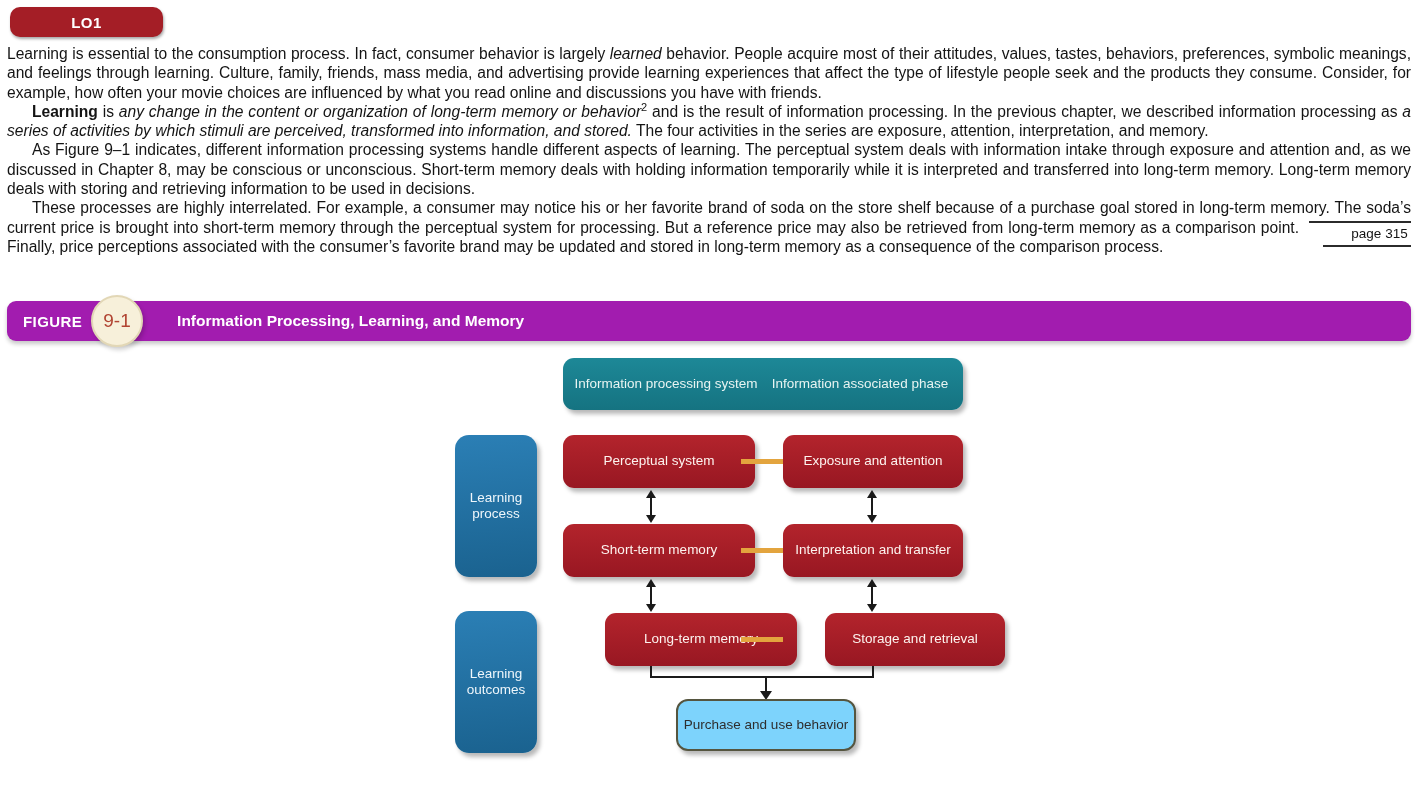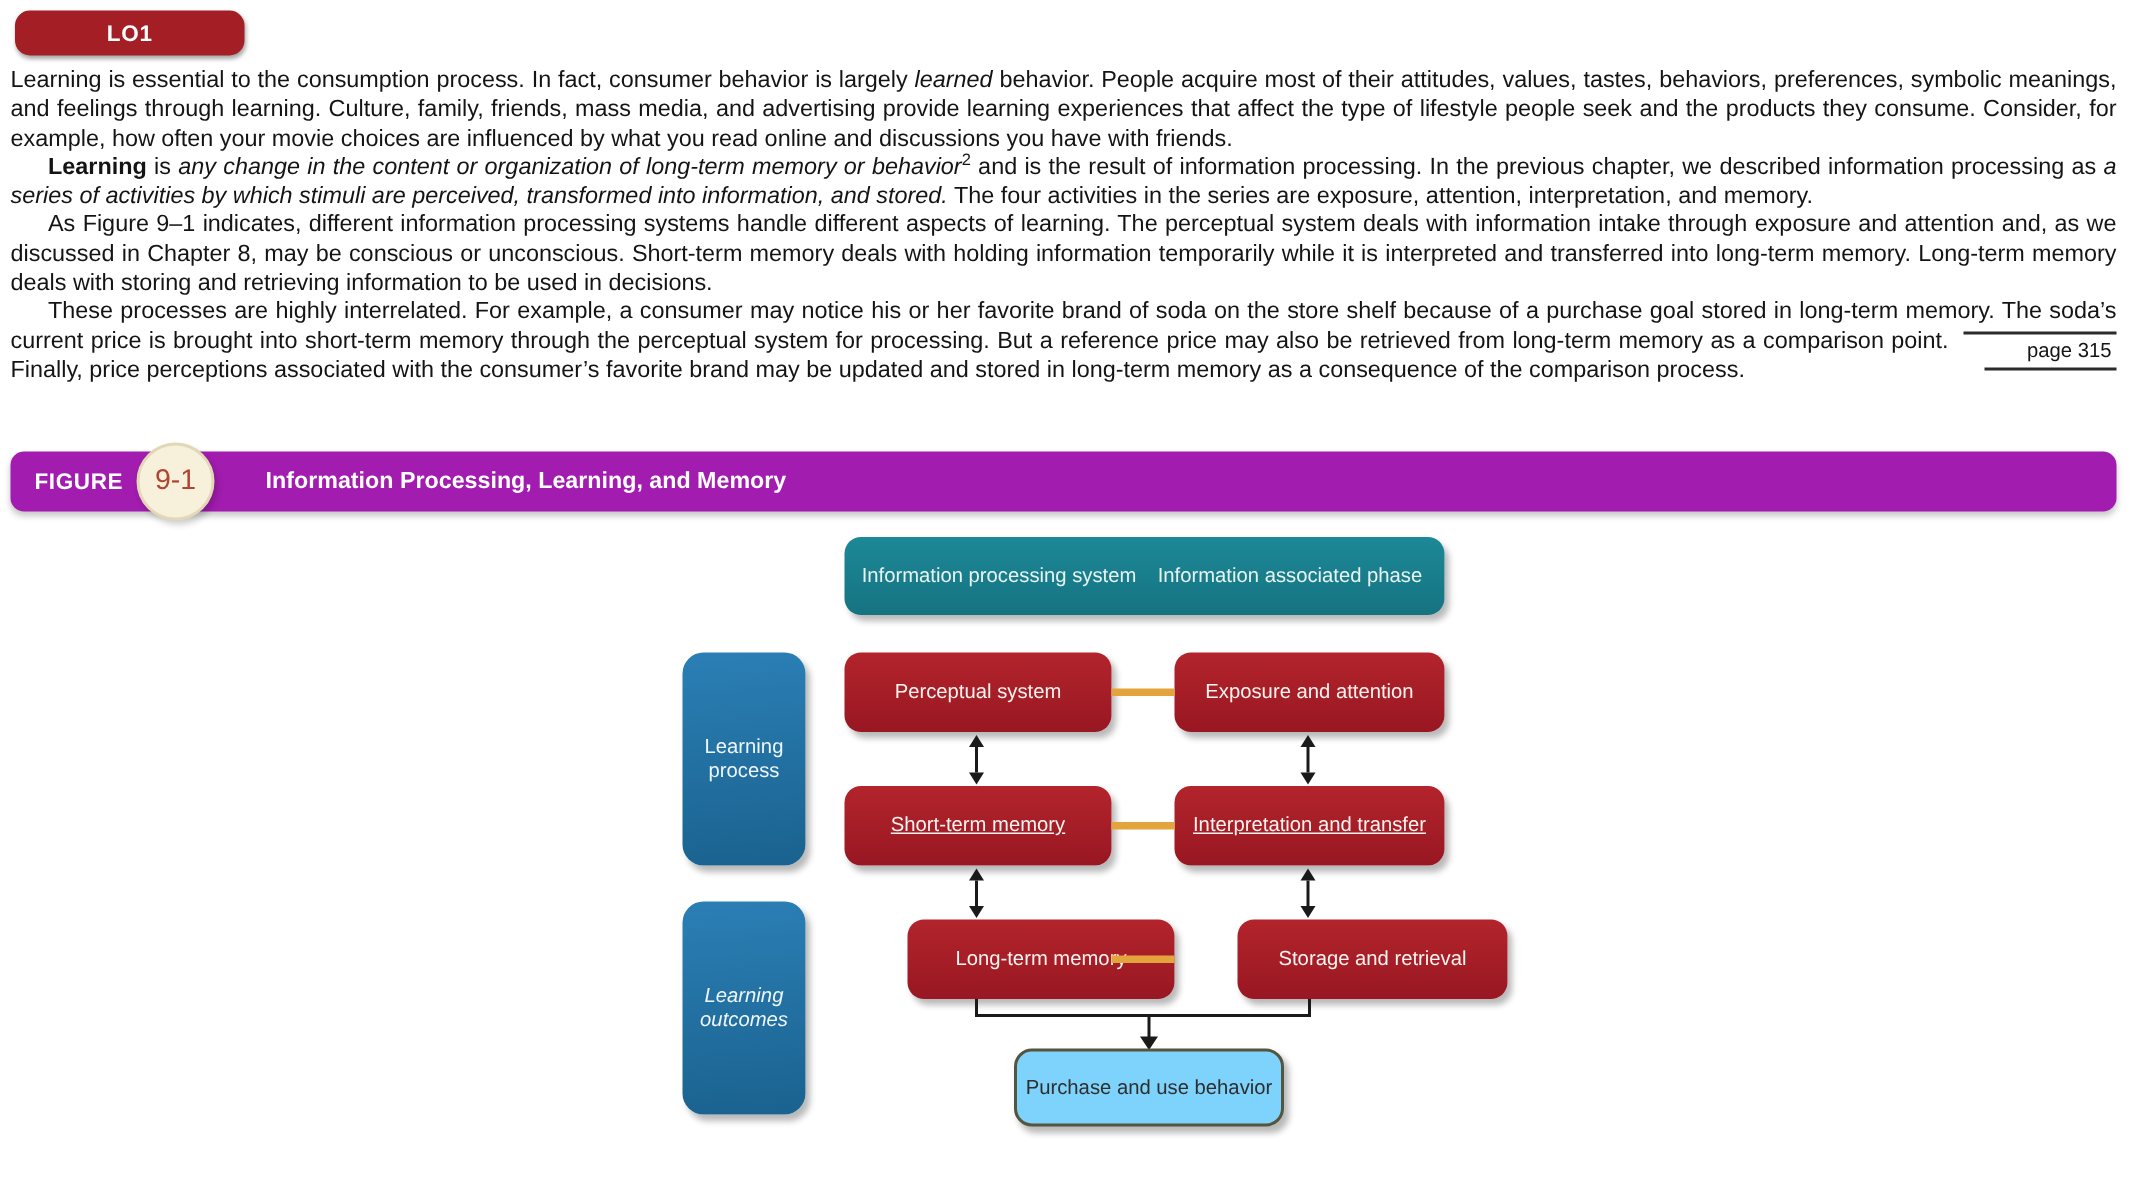--- a/index.html
+++ b/index.html
@@ -38,26 +38,26 @@
 
   
   .diagram { position:absolute; top:346px; left:0; width:1420px; height:439px; }
   .dbox { position:absolute; display:flex; align-items:center; justify-content:center;
     text-align:center; font-size:13.5px; line-height:16.5px;
     box-shadow:3px 4px 4px rgba(0,0,0,.28); }
   .teal-box { left:563px; top:12px; width:400px; height:52px; border-radius:11px;
     background:linear-gradient(180deg,#1d8897,#157381); color:#e8f4f2; padding:0 6px;text-align:center; }
   .teal-box .cell { flex:1; }
   .red { background:linear-gradient(180deg,#b3242c,#981722); color:#fdf3ef; border-radius:11px; }
-  .col-sys { left:563px; width:178px; height:53px; }
+  .col-sys { left:563px; width:192px; height:53px; }
   .col-phase { left:783px; width:180px; height:53px; }
-  .row1 { top:89px; } .row2 { top:178px;text-decoration:underline; } .row3 { top:267px;margin-left:42px; }
+  .row1 { top:89px; } .row2 { top:178px; } .row3 { top:267px;margin-left:42px; }
   .blue { background:linear-gradient(175deg,#2b7fb5,#1a628f); color:#eef6fb; border-radius:14px; }
   .side-box { left:455px; width:82px; height:142px; }
-  .side-top { top:89px; } .side-bottom { top:255px;font-style:italic; }
+  .side-top { top:89px; } .side-bottom { top:265px; }
   .yellow-box { left:676px; top:353px; width:180px; height:52px; border-radius:12px;
     background:#7dd3fc; border:2px solid #55553f; color:#2e2e2e; }
 
   .hconn { position:absolute; width:42px; height:5px; background:#e3a43e; left:741px; }
 
   .varrow { position:absolute; width:12px; display:flex; flex-direction:column; align-items:center; }
   .varrow .shaft { flex:1; width:2px; background:#1a1a1a; }
   .head { width:0; height:0; border-left:5px solid transparent; border-right:5px solid transparent; }
   .head.up { border-bottom:8px solid #1a1a1a; }
   .head.down { border-top:8px solid #1a1a1a; }

